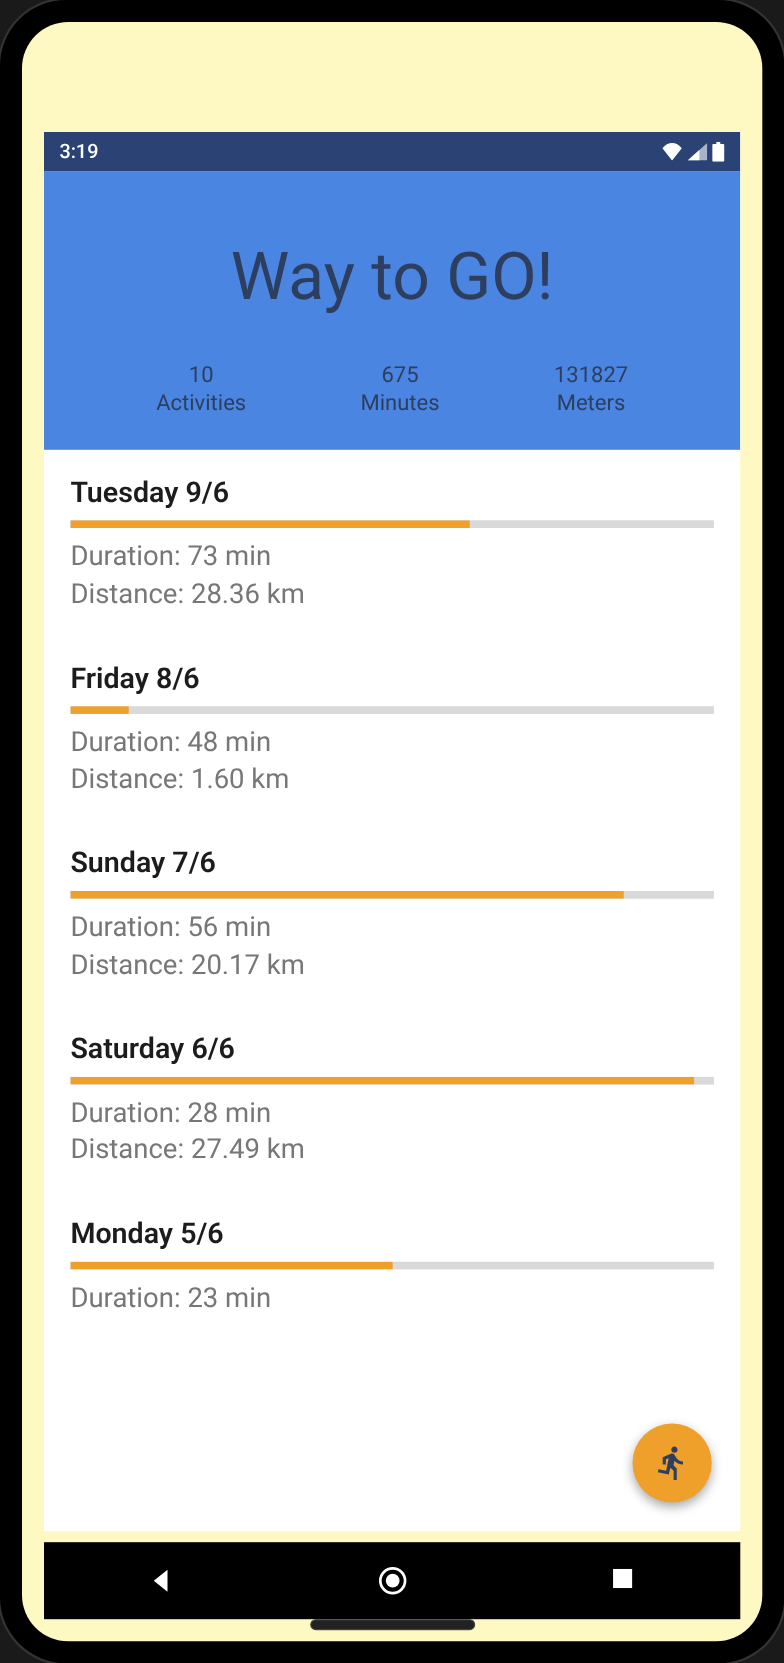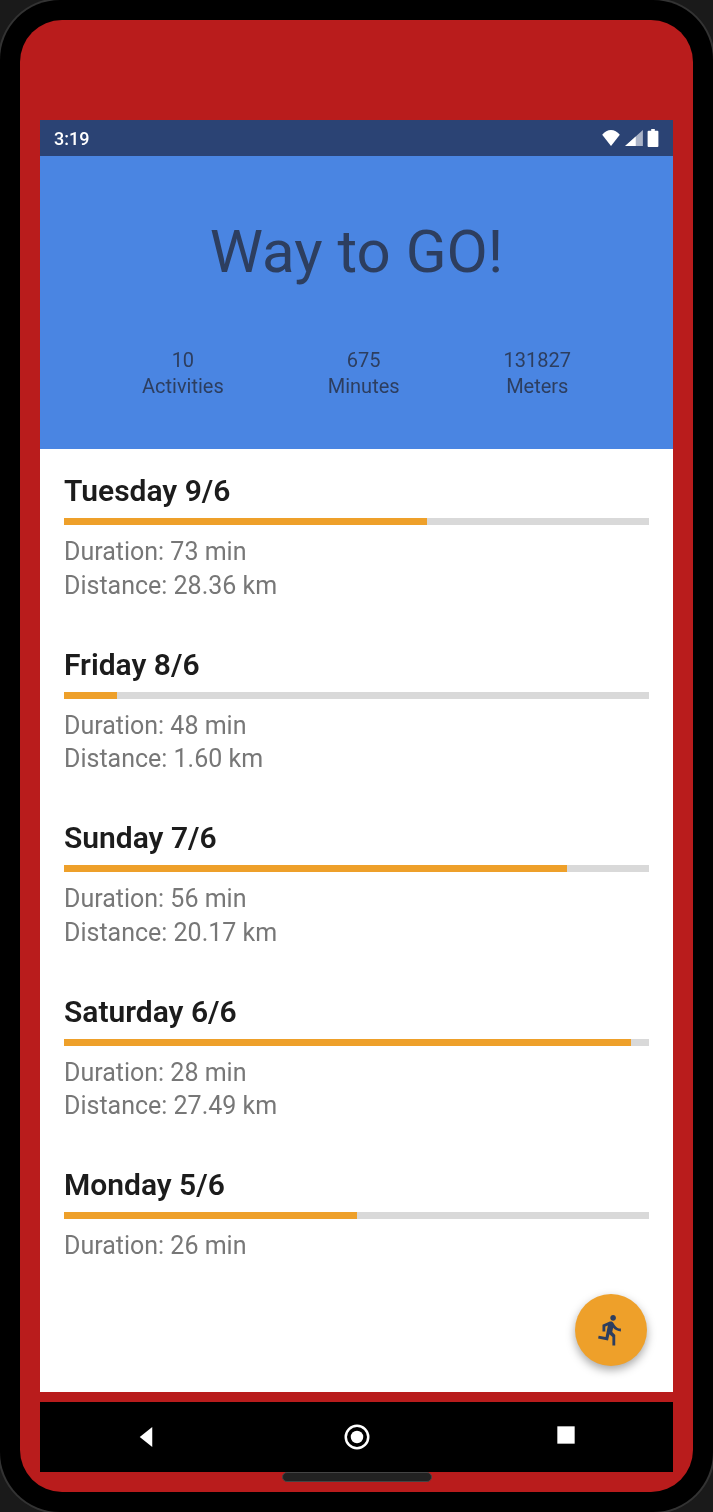--- a/index.html
+++ b/index.html
@@ -16,21 +16,21 @@
     height: 1512px;
     background: #000;
     border-radius: 60px;
     padding: 20px;
     position: relative;
     box-shadow: 0 0 0 2px #333;
   }
   .device-inner {
     width: 100%;
     height: 100%;
-    background: #b91c1c;
+    background: #fef9c3;
     border-radius: 42px;
     overflow: hidden;
     position: relative;
     display: flex;
     flex-direction: column;
   }
   .speaker-top {
     position: absolute;
     top: 30px; left: 50%; transform: translateX(-50%);
     width: 150px; height: 10px;
@@ -63,51 +63,50 @@
     display: flex;
     align-items: center;
     padding: 0 14px;
     font-size: 18px;
     font-weight: 500;
     justify-content: space-between;
   }
   .status-icons { display: flex; gap: 4px; align-items: center; }
   .header {
     background: #4a85e2;
-    padding: 60px 20px 50px;
+    padding: 60px 20px 30px;
     text-align: center;
   }
   .header-title {
     font-size: 60px;
     font-weight: 400;
     color: #2d3e5f;
     margin-bottom: 40px;
   }
   .stats-row {
     display: flex;
     justify-content: space-around;
     padding: 0 30px;
   }
   .stat {
     color: #2d3e5f;
     font-size: 20px;
     line-height: 1.3;
-    margin-top: 20px;
   }
   .content {
     flex: 1;
     overflow-y: hidden;
     background: #fff;
     position: relative;
   }
   .activity {
     padding: 24px 24px 20px;
   }
   .activity-title {
-    font-size: 30px;
+    font-size: 26px;
     font-weight: 600;
     color: #1c1c1c;
     margin-bottom: 10px;
   }
   .progress-track {
     width: 100%;
     height: 7px;
     background: #d9d9d9;
     border-radius: 0;
     overflow: hidden;
@@ -237,21 +236,21 @@
           </div>
           <div class="activity-meta">Duration: 28 min</div>
           <div class="activity-meta">Distance: 27.49 km</div>
         </div>
 
         <div class="activity">
           <div class="activity-title">Monday 5/6</div>
           <div class="progress-track">
             <div class="progress-fill" style="width:50%"></div>
           </div>
-          <div class="activity-meta">Duration: 26 min</div>
+          <div class="activity-meta">Duration: 23 min</div>
           <div class="activity-meta"></div>
         </div>
 
         <div class="fab">
           <svg width="34" height="34" viewBox="0 0 24 24">
             <path fill="#2d3e5f" d="M13.49 5.48c1.1 0 2-.9 2-2s-.9-2-2-2-2 .9-2 2 .9 2 2 2zm-3.6 13.9l1-4.4 2.1 2v6h2v-7.5l-2.1-2 .6-3c1.3 1.5 3.3 2.5 5.5 2.5v-2c-1.9 0-3.5-1-4.3-2.4l-1-1.6c-.4-.6-1-1-1.7-1-.3 0-.5.1-.8.1l-5.2 2.2v4.7h2v-3.4l1.8-.7-1.6 8.1-4.9-1-.4 2 7 1.4z"></path>
           </svg>
         </div>
       </div>
 

